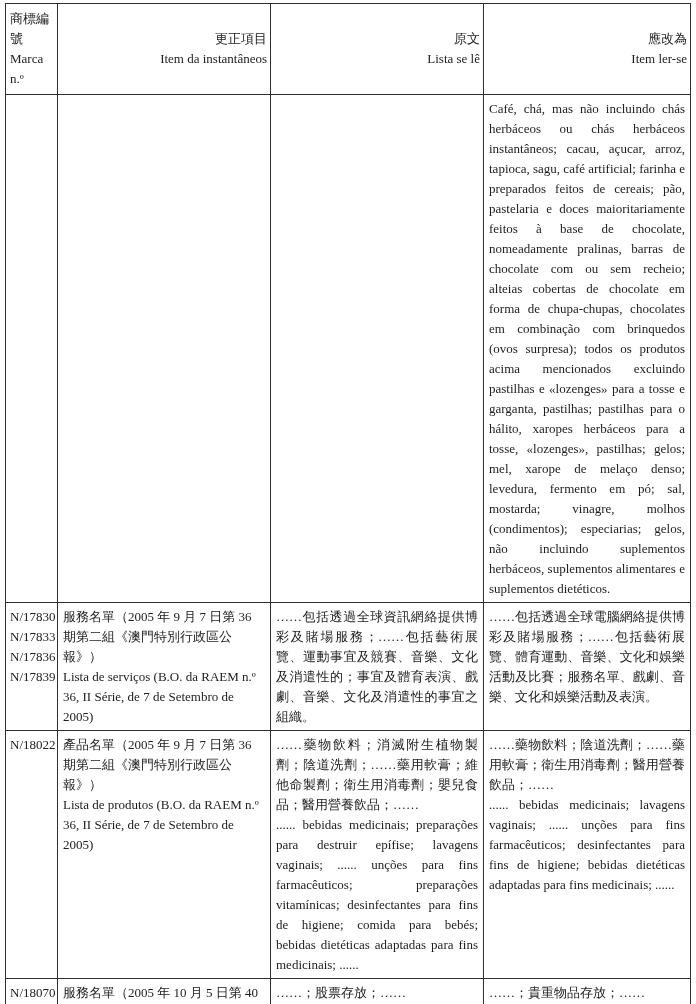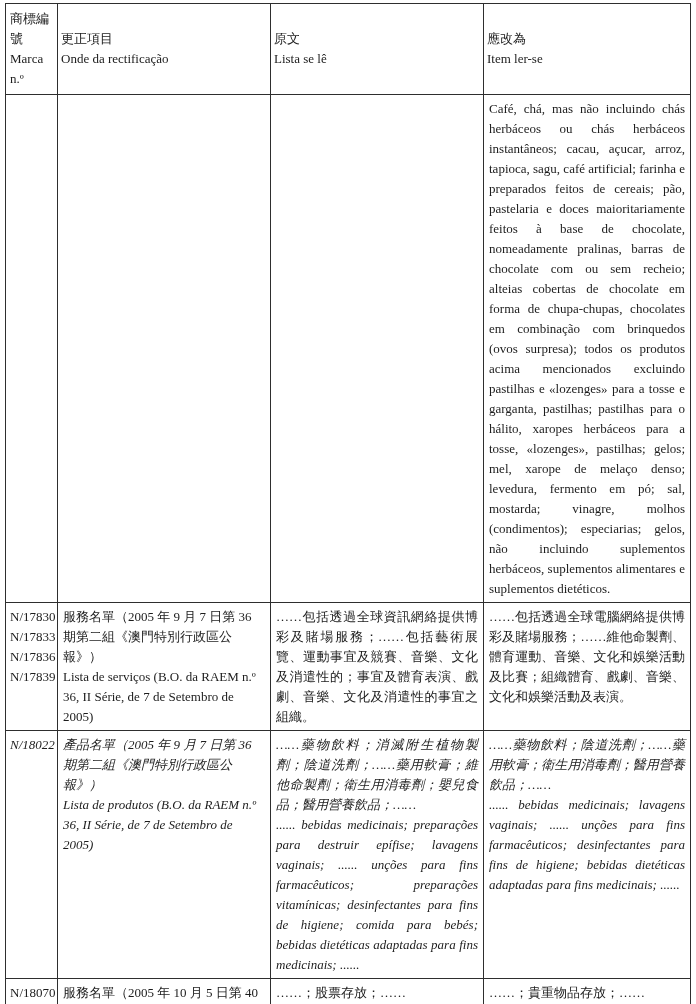--- a/index.html
+++ b/index.html
@@ -13,30 +13,30 @@
     margin:3px 0 0 5px; width:685px;
   }
   th, td {
     border:1px solid #2e2e2e;
     vertical-align:top;
     padding:4px 5px 3px 5px;
     font-size:13px; line-height:20px;
     font-weight:normal;
     overflow:hidden;
   }
-  thead th { text-align:left; vertical-align:middle; padding:5px 3px; }
+  thead th { text-align:right; vertical-align:middle; padding:5px 3px; }
   thead th.h-first { text-align:left; padding-left:4px; }
   .h-zh, .h-pt { display:block; }
   td span { white-space:pre-line; display:block; }
   td.c-marks { padding-left:4px;margin-left:36px; }
   td.c-orig span, td.c-corr span { text-align:justify; }
   
   tbody tr:nth-child(1) td { height:452px; }
   tbody tr:nth-child(2) td { height:88px; }
-  tbody tr:nth-child(3) td { height:240px;font-style:italic; }
+  tbody tr:nth-child(3) td { height:240px; }
   tbody tr:nth-child(4) td { height:88px; }
   tbody tr:nth-child(5) td { height:70px; }
 </style>
 </head>
 <body>
 
 <div class="page">
   <table class="rect-table">
     <colgroup>
       <col style="width:52px">
@@ -45,21 +45,21 @@
       <col style="width:207px">
     </colgroup>
     <thead>
       <tr>
         <th class="h-first">
           <span class="h-zh">商標編號</span>
           <span class="h-pt">Marca n.º</span>
         </th>
         <th>
           <span class="h-zh">更正項目</span>
-          <span class="h-pt">Onde da rectificação</span>
+          <span class="h-pt">Item da instantâneos</span>
         </th>
         <th>
           <span class="h-zh">原文</span>
           <span class="h-pt">Lista se lê</span>
         </th>
         <th>
           <span class="h-zh">應改為</span>
           <span class="h-pt">Item ler-se</span>
         </th>
       </tr>
@@ -88,21 +88,21 @@
 N/17839</span>
     </td>
     <td class="c-item">
       <span>服務名單（2005 年 9 月 7 日第 36 期第二組《澳門特別行政區公報》）
 Lista de serviços (B.O. da RAEM n.º 36, II Série, de 7 de Setembro de 2005)</span>
     </td>
     <td class="c-orig">
       <span>……包括透過全球資訊網絡提供博彩及賭場服務；……包括藝術展覽、運動事宜及競賽、音樂、文化及消遣性的；事宜及體育表演、戲劇、音樂、文化及消遣性的事宜之組織。</span>
     </td>
     <td class="c-corr">
-      <span>……包括透過全球電腦網絡提供博彩及賭場服務；……維他命製劑、體育運動、音樂、文化和娛樂活動及比賽；組織體育、戲劇、音樂、文化和娛樂活動及表演。</span>
+      <span>……包括透過全球電腦網絡提供博彩及賭場服務；……包括藝術展覽、體育運動、音樂、文化和娛樂活動及比賽；服務名單、戲劇、音樂、文化和娛樂活動及表演。</span>
     </td>
   </tr>
 
   <tr>
     <td class="c-marks">
       <span>N/18022</span>
     </td>
     <td class="c-item">
       <span>產品名單（2005 年 9 月 7 日第 36 期第二組《澳門特別行政區公報》）
 Lista de produtos (B.O. da RAEM n.º 36, II Série, de 7 de Setembro de 2005)</span>

